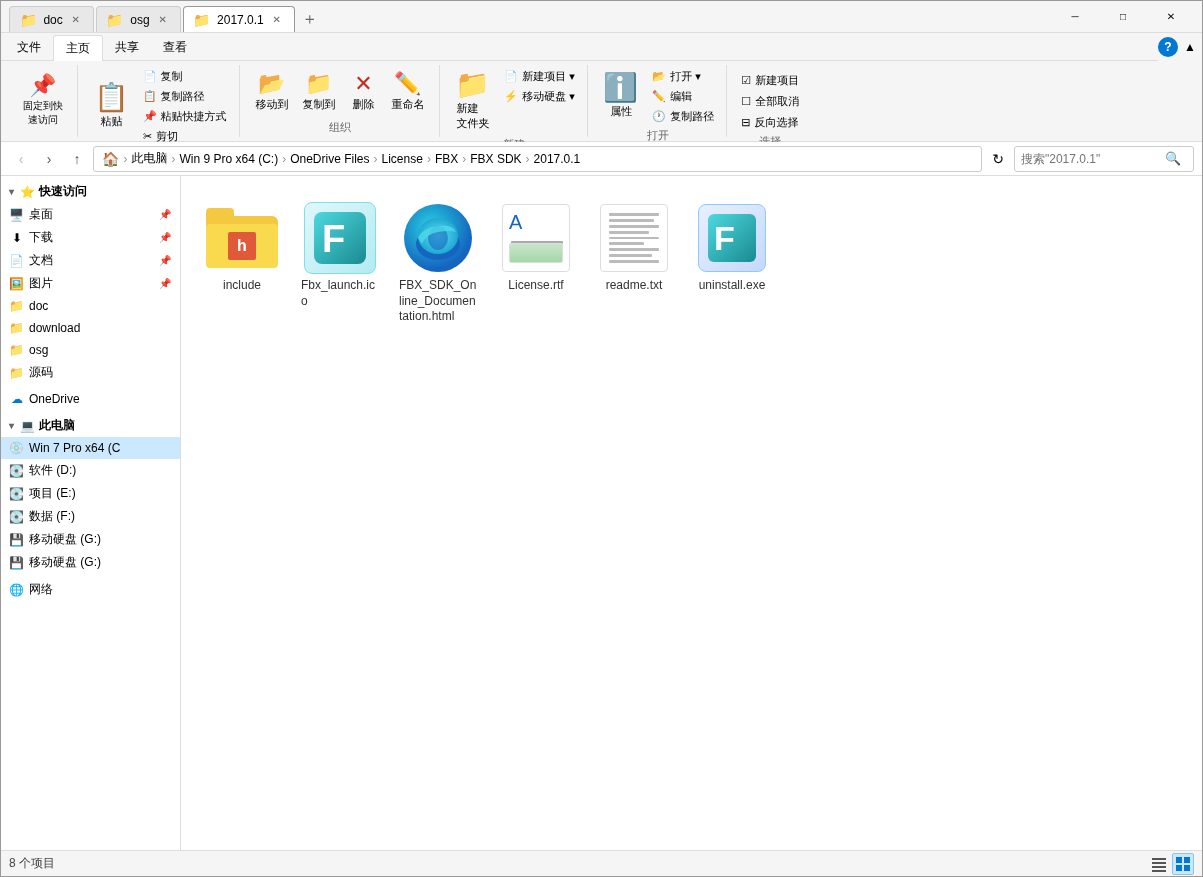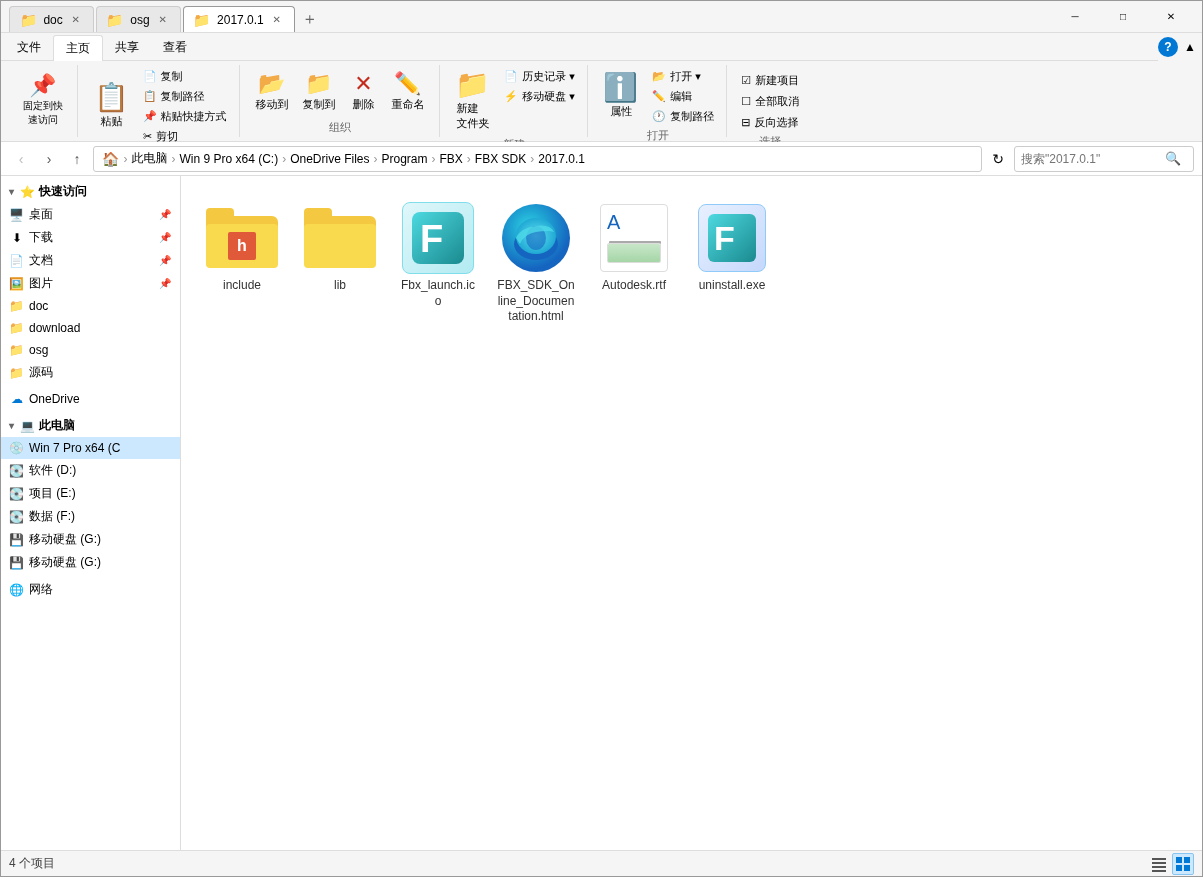--- a/index.html
+++ b/index.html
@@ -55,21 +55,21 @@
     .sidebar-item-icon { width: 16px; height: 16px; flex-shrink: 0; display: flex; align-items: center; justify-content: center; }
     .sidebar-pin { font-size: 10px; color: #999; margin-left: auto; }
     .sidebar-header { display: flex; align-items: center; padding: 3px 8px; font-size: 12px; gap: 4px; cursor: pointer; font-weight: bold; }
     .expand-arrow { font-size: 10px; color: #666; margin-right: 2px; }
 
     
     .content { flex: 1; padding: 16px; overflow-y: auto; background: #fff; }
     .file-grid { display: flex; flex-wrap: wrap; gap: 8px; align-content: flex-start; }
     .file-item { display: flex; flex-direction: column; align-items: center; width: 90px; padding: 8px 4px; cursor: pointer; border-radius: 4px; border: 2px solid transparent; }
     .file-icon { width: 72px; height: 72px; display: flex; align-items: center; justify-content: center; margin-bottom: 4px; }
-    .file-label { font-size: 12px; text-align: center; word-break: break-word; max-width: 86px; line-height: 1.3; color: #333; }
+    .file-label { font-size: 12px; word-break: break-word; max-width: 86px; line-height: 1.3; color: #333; }
 
     
     .statusbar { height: 26px; background: #f5f5f5; border-top: 1px solid #ddd; display: flex; align-items: center; padding: 0 8px; font-size: 12px; color: #444; }
     .statusbar-right { margin-left: auto; display: flex; gap: 2px; }
     .view-btn { width: 22px; height: 22px; display: flex; align-items: center; justify-content: center; cursor: pointer; border-radius: 2px; }
     .view-btn.active { background: #cce8ff; border: 1px solid #88c4f0; }
     .fbx-ico { width: 72px; height: 72px; background: linear-gradient(135deg, #e0f7fa, #b2ebf2); border-radius: 8px; display: flex; align-items: center; justify-content: center; border: 1px solid #80deea; }
   </style>
 </head>
 <body>
@@ -187,21 +187,21 @@
 
       <div class="ribbon-group">
         <div class="ribbon-group-buttons" style="align-items:flex-start;gap:4px;">
           <div class="ribbon-btn" style="align-self:stretch;">
             <span class="icon" style="font-size:28px;">📁</span>
             <span>新建<br>文件夹</span>
           </div>
           <div class="ribbon-col">
             <div class="ribbon-btn-small">
               <span>📄</span>
-              <span>历史记录 ▾</span>
+              <span>新建项目 ▾</span>
             </div>
             <div class="ribbon-btn-small">
               <span>⚡</span>
               <span>移动硬盘 ▾</span>
             </div>
           </div>
         </div>
         <div class="ribbon-group-label">新建</div>
       </div>
 
@@ -256,21 +256,21 @@
     <div class="nav-btn">↑</div>
     <div class="breadcrumb">
       <span style="font-size:14px;">🏠</span>
       <span class="breadcrumb-sep">›</span>
       <span>此电脑</span>
       <span class="breadcrumb-sep">›</span>
       <span>Win 9 Pro x64 (C:)</span>
       <span class="breadcrumb-sep">›</span>
       <span>OneDrive Files</span>
       <span class="breadcrumb-sep">›</span>
-      <span>Program</span>
+      <span>License</span>
       <span class="breadcrumb-sep">›</span>
       <span>FBX</span>
       <span class="breadcrumb-sep">›</span>
       <span>FBX SDK</span>
       <span class="breadcrumb-sep">›</span>
       <span>2017.0.1</span>
     </div>
     <div class="refresh-btn">↻</div>
     <div class="search-box">
       <input class="search-input" type="text" placeholder="搜索&quot;2017.0.1&quot;" style="">
@@ -383,30 +383,20 @@
               <div style="width:72px;height:52px;background:#f5c842;border-radius:0 6px 6px 6px;position:absolute;bottom:0;"></div>
               <div style="width:72px;height:44px;background:#f9d94e;border-radius:4px;position:absolute;bottom:0;display:flex;align-items:center;justify-content:center;">
                 <div style="width:28px;height:28px;background:#e05a3a;border-radius:2px;display:flex;align-items:center;justify-content:center;color:white;font-size:16px;font-weight:bold;">h</div>
               </div>
               <div style="width:28px;height:10px;background:#f5c842;border-radius:4px 4px 0 0;position:absolute;top:0;left:0;"></div>
             </div>
           </div>
           <span class="file-label">include</span>
         </div>
 
-        <div class="file-item">
-          <div class="file-icon">
-            <div style="position:relative;width:72px;height:60px;">
-              <div style="width:72px;height:52px;background:#f5c842;border-radius:0 6px 6px 6px;position:absolute;bottom:0;"></div>
-              <div style="width:72px;height:44px;background:#f9d94e;border-radius:4px;position:absolute;bottom:0;"></div>
-              <div style="width:28px;height:10px;background:#f5c842;border-radius:4px 4px 0 0;position:absolute;top:0;left:0;"></div>
-            </div>
-          </div>
-          <span class="file-label">lib</span>
-        </div>
 
 
         <div class="file-item">
           <div class="file-icon">
             <div class="fbx-ico">
               <svg width="52" height="52" viewBox="0 0 52 52">
                 <defs>
                   <linearGradient id="fbxg" x1="0" y1="0" x2="1" y2="1">
                     <stop offset="0%" stop-color="#4dd9e0"></stop>
                     <stop offset="100%" stop-color="#1a8a8f"></stop>
@@ -451,23 +441,39 @@
               <div style="margin-top:28px;margin-left:2px;">
                 <div style="height:3px;background:#aaa;border-radius:1px;margin:2px 0;"></div>
                 <div style="height:3px;background:#aaa;border-radius:1px;margin:2px 0;width:80%;"></div>
                 <div style="height:3px;background:#aaa;border-radius:1px;margin:2px 0;"></div>
               </div>
               <div style="position:absolute;bottom:8px;left:6px;right:6px;height:20px;border:1px solid #ddd;border-radius:2px;overflow:hidden;">
                 <div style="width:100%;height:100%;background:linear-gradient(to bottom, #c8e6c9, #a5d6a7);"></div>
               </div>
             </div>
           </div>
-          <span class="file-label">Autodesk.rtf</span>
-        </div>
-
+          <span class="file-label">License.rtf</span>
+        </div>
+
+        <div class="file-item">
+          <div class="file-icon">
+            <div style="width:68px;height:68px;background:white;border:1px solid #ddd;border-radius:4px;padding:8px;display:flex;flex-direction:column;gap:3px;">
+              <div style="height:3px;background:#bbb;border-radius:1px;"></div>
+              <div style="height:3px;background:#bbb;border-radius:1px;width:90%;"></div>
+              <div style="height:3px;background:#bbb;border-radius:1px;"></div>
+              <div style="height:3px;background:#bbb;border-radius:1px;width:80%;"></div>
+              <div style="height:3px;background:#bbb;border-radius:1px;"></div>
+              <div style="height:3px;background:#bbb;border-radius:1px;width:70%;"></div>
+              <div style="height:3px;background:#bbb;border-radius:1px;"></div>
+              <div style="height:3px;background:#bbb;border-radius:1px;width:85%;"></div>
+              <div style="height:3px;background:#bbb;border-radius:1px;"></div>
+            </div>
+          </div>
+          <span class="file-label">readme.txt</span>
+        </div>
 
         <div class="file-item">
           <div class="file-icon">
             <div style="width:68px;height:68px;background:linear-gradient(135deg,#e8f0fe,#c5d8fc);border-radius:8px;display:flex;align-items:center;justify-content:center;border:1px solid #90caf9;">
               <svg width="48" height="48" viewBox="0 0 48 48">
                 <defs>
                   <linearGradient id="exeGrad" x1="0" y1="0" x2="1" y2="1">
                     <stop offset="0%" stop-color="#4dd9e0"></stop>
                     <stop offset="100%" stop-color="#1a8a8f"></stop>
                   </linearGradient>
@@ -478,21 +484,21 @@
             </div>
           </div>
           <span class="file-label">uninstall.exe</span>
         </div>
 
       </div>
     </div>
   </div>
 
   <div class="statusbar">
-    <span>4 个项目</span>
+    <span>8 个项目</span>
     <div class="statusbar-right">
       <div class="view-btn" title="详细信息">
         <svg width="16" height="16" viewBox="0 0 16 16">
             <rect x="1" y="2" width="14" height="2" fill="#555"></rect>
             <rect x="1" y="6" width="14" height="2" fill="#555"></rect>
             <rect x="1" y="10" width="14" height="2" fill="#555"></rect>
             <rect x="1" y="14" width="14" height="2" fill="#555"></rect>
           </svg>
       </div>
       <div class="view-btn active" title="大图标">

